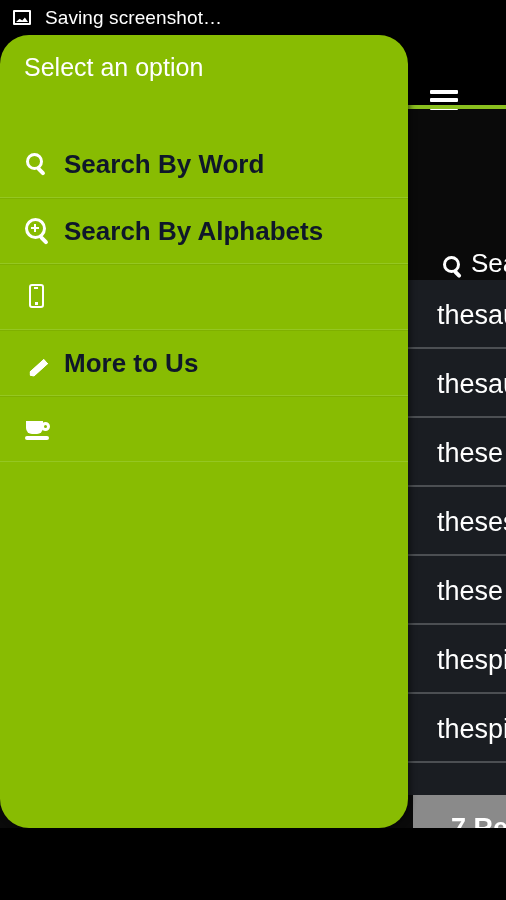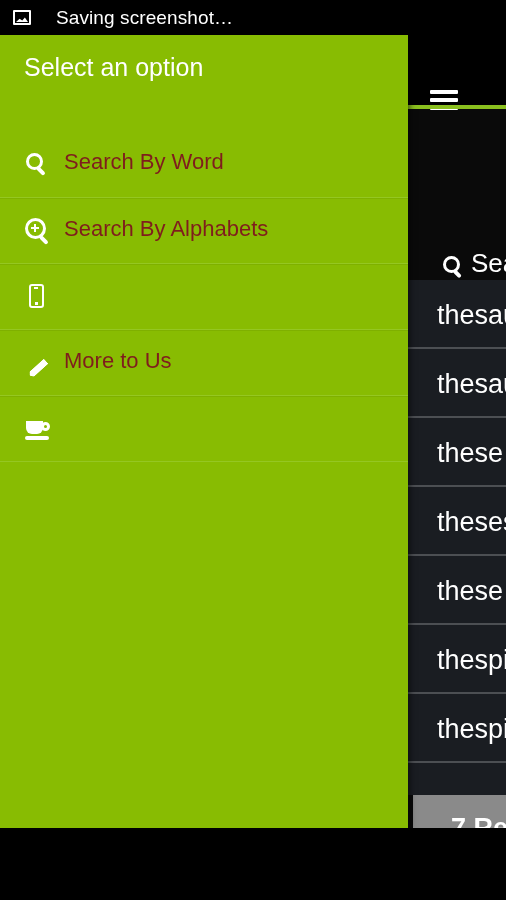--- a/index.html
+++ b/index.html
@@ -4,21 +4,21 @@
 <style>
   html,body{margin:0;padding:0;background:#000;}
   body{
     width:506px;height:900px;overflow:hidden;position:relative;
     font-family:"Liberation Sans","DejaVu Sans",sans-serif;
     -webkit-font-smoothing:antialiased;
   }
   
   .statusbar{
     position:absolute;left:0;top:0;width:506px;height:35px;
-    background:#000;display:flex;align-items:center;gap:11px;
+    background:#000;display:flex;align-items:center;
   }
   .sb-icon{
     width:18px;height:15px;margin-left:13px;margin-right:14px;
     border:2px solid #fff;border-radius:1px;position:relative;box-sizing:border-box;
   }
   .sb-icon:after{
     content:"";position:absolute;left:1px;bottom:1px;width:12px;height:5px;
     background:#fff;
     clip-path:polygon(0% 100%,30% 35%,52% 72%,74% 10%,100% 100%);
   }
@@ -86,36 +86,36 @@
     background:#8a8a8a;
   }
   .countbar span{
     position:absolute;left:38px;top:18px;color:#fff;font-size:27px;
     font-weight:bold;white-space:nowrap;
   }
 
   
   .drawer{
     position:absolute;left:0;top:35px;width:408px;height:793px;
-    background:#88bc02;box-shadow:2px 0 6px rgba(0,0,0,.55);
+    background:#88bc02;box-shadow:2px 0 6px rgba(0,0,0,.55);border-radius:29px;
   }
   .drawer-title{
     position:absolute;left:24px;top:18px;color:#fff;font-size:25px;
   }
   .drawer-list{position:absolute;left:0;top:97px;width:408px;}
   .ditem{
     position:relative;height:66px;box-sizing:border-box;
     border-bottom:1px solid #95c722;border-top:1px solid #7fb000;
   }
   .ditem:first-child{border-top:none;}
   .ditem .ico{
     position:absolute;left:22px;top:0;width:34px;height:66px;
   }
   .ditem .txt{
-    position:absolute;left:64px;top:17px;color:#7f1d1d;font-size:22px;white-space:nowrap;
+    position:absolute;left:64px;top:17px;color:#0f172a;font-size:26px;white-space:nowrap;font-weight:bold;
   }
 
   
   .ic-search{position:absolute;left:4px;top:21px;width:17px;height:17px;
     border:3.5px solid #fff;border-radius:50%;box-sizing:border-box;}
   .ic-search:after{content:"";position:absolute;right:-6px;bottom:-5px;
     width:10px;height:3.5px;background:#fff;transform:rotate(45deg);border-radius:2px;}
 
   .ic-searchplus{position:absolute;left:3px;top:19px;width:21px;height:21px;
     border:3.5px solid #fff;border-radius:50%;box-sizing:border-box;}

